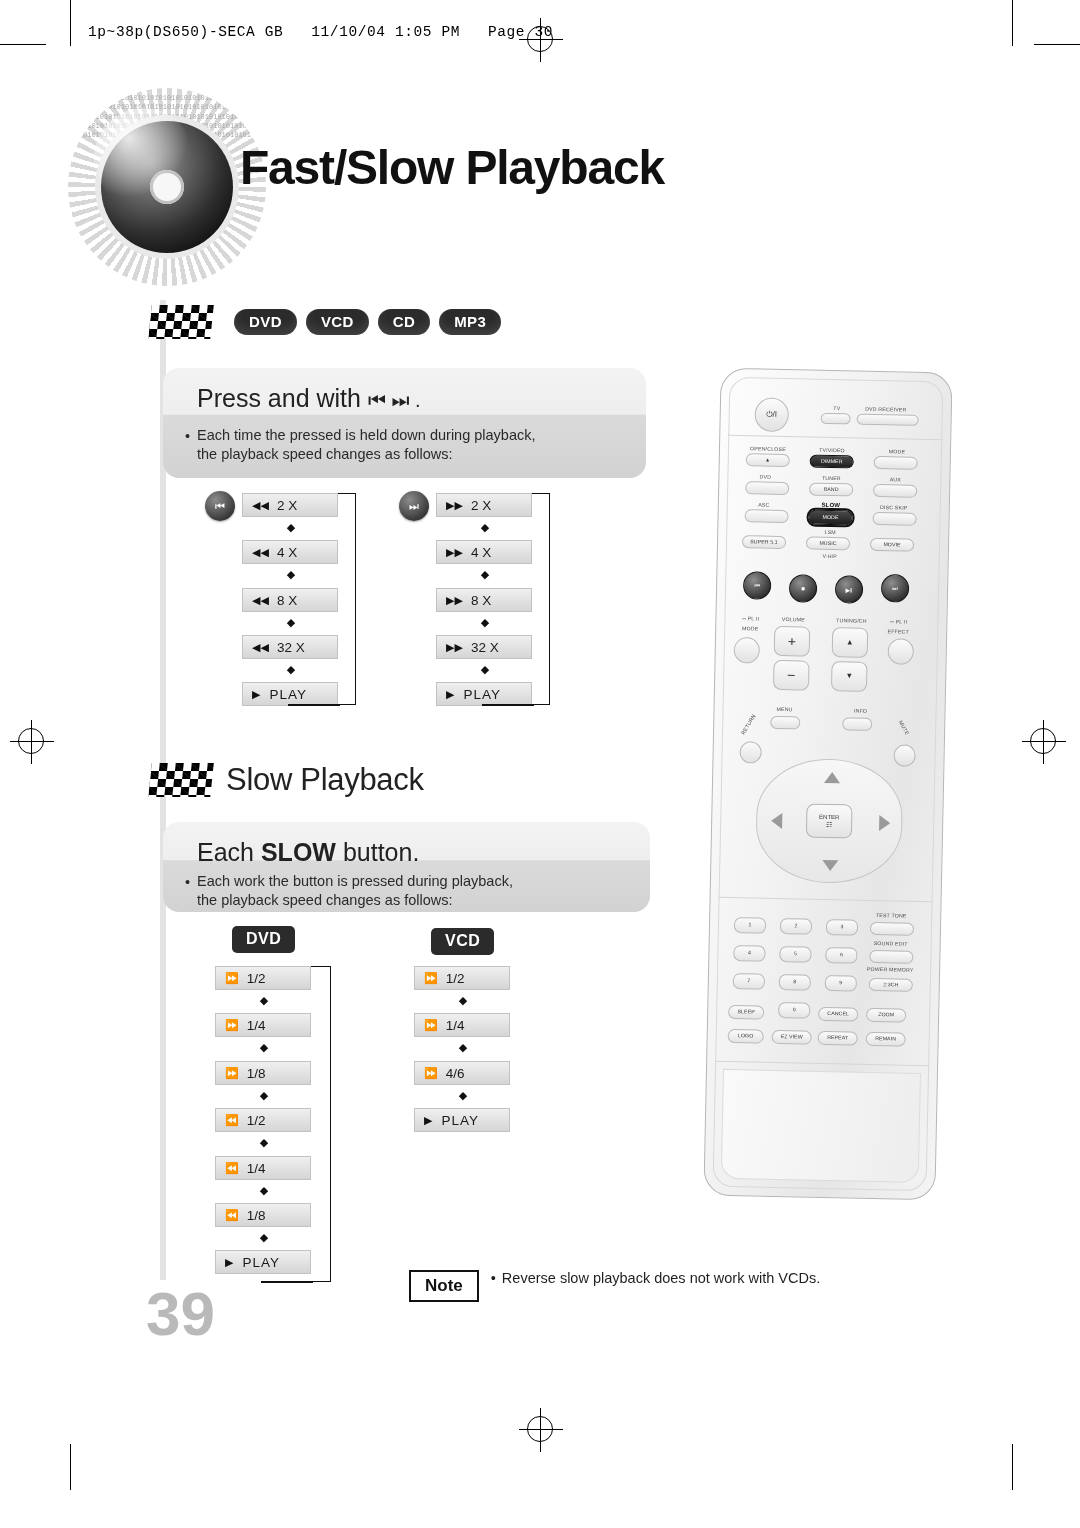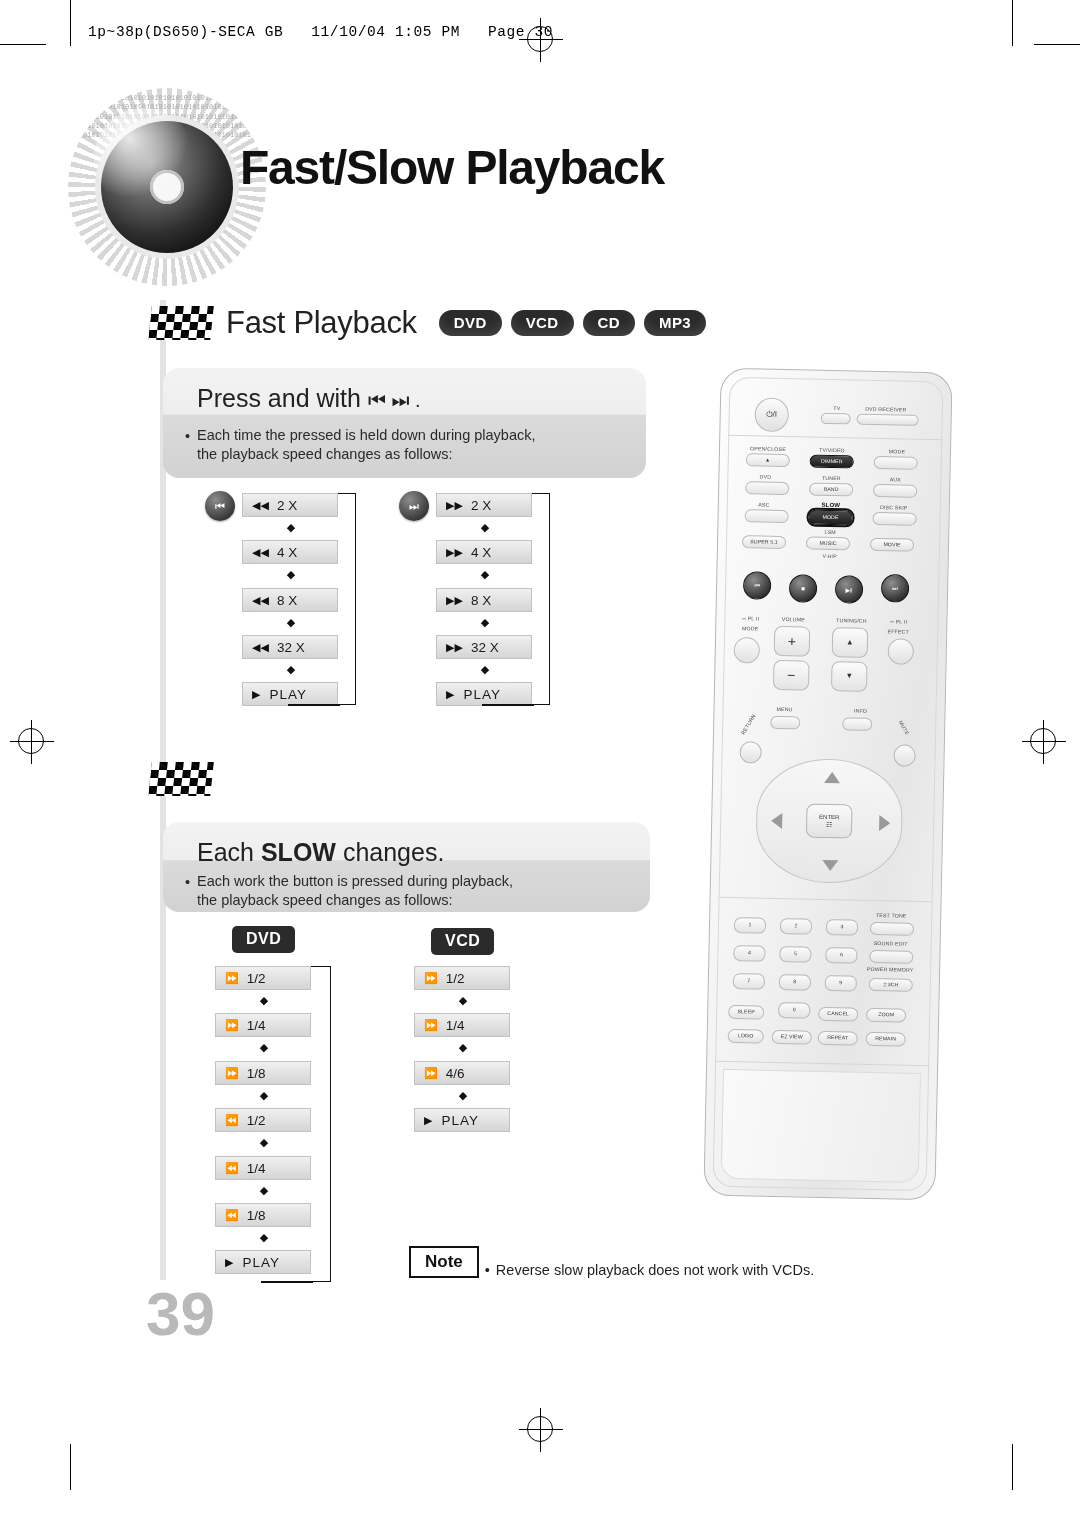--- a/index.html
+++ b/index.html
@@ -115,21 +115,21 @@
   .loop { position:absolute; border:1px solid #111; border-left:none; }
   .loop-l { position:absolute; border:1px solid #111; border-right:none; }
 
   .dvdtag, .vcdtag {
     position:absolute; color:#fff; background:#2b2b2b; font-size:16px; font-weight:bold;
     border-radius:5px; padding:4px 14px 5px; letter-spacing:0.5px;
   }
 
   
   .notebox {
-    position:absolute; display:flex; align-items:flex-end; gap:6px;
+    position:absolute; display:flex; align-items:flex-start; gap:12px;margin-top:24px;
   }
   .notebox .nb {
     border:2px solid #111; padding:4px 14px; font-size:17px; font-weight:bold; color:#111;
   }
   .notebox .ntxt { font-size:14.5px; color:#1f1f1f; }
   .notebox .ntxt .d { margin-right:6px; }
 
   
   .pageno {
     position:absolute; left:146px; top:1278px; font-size:62px; font-weight:bold; color:#b9b9b9;
@@ -199,21 +199,20 @@
   <div class="txtring">0101010101010101010101010101010101010101010101010101010101010101010101010101010101010101010101010101010101010101010101010101010101010101010101010101010101010101010101010101010101010101010101010101010101010101010101010101010101010101010101</div>
   <div class="hub"></div>
   <div class="sheen"></div>
 </div>
 <h1 class="page-title">Fast/Slow Playback</h1>
 
 <div class="vrule"></div>
 
 <div class="sec-head" style="left:150px; top:305px;">
   <div class="checker"></div>
-  <div class="sec-title">Fast Playback</div>
   <div class="badges">
     <div class="badge">DVD</div>
     <div class="badge">VCD</div>
     <div class="badge">CD</div>
     <div class="badge">MP3</div>
   </div>
 </div>
 
 <div class="panel" style="left:163px; top:368px; width:483px; height:110px;">
   <div class="ptitle">
@@ -283,27 +282,28 @@
 <div class="arrow-d" style="left:480px; top:664px;">◆</div>
 <div class="chip play" style="left:436px; top:682px;">
   <span class="glyph">▶</span>
   <span>PLAY</span>
 </div>
 <div class="loop" style="left:532px; top:493px; width:18px; height:212px; border-bottom:1px solid #111; border-top:1px solid #111;"></div>
 <div class="loop-l" style="left:482px; top:704px; width:52px; height:1px;"></div>
 
 <div class="sec-head" style="left:150px; top:762px;">
   <div class="checker"></div>
+  <div class="sec-title">Slow Playback</div>
 </div>
 
 <div class="panel" style="left:163px; top:822px; width:487px; height:90px;">
   <div class="ptitle">
     <span>Each</span>
     <b>SLOW</b>
-    <span>changes.</span>
+    <span>button.</span>
   </div>
   <div class="bullet" style="top:50px; width:440px;">
     <span class="dot">•</span>
     <span>Each work the button is pressed during playback,</span><br>
     <span>the playback speed changes as follows:</span>
   </div>
 </div>
 
 <div class="dvdtag" style="left:232px; top:926px;">DVD</div>
 

